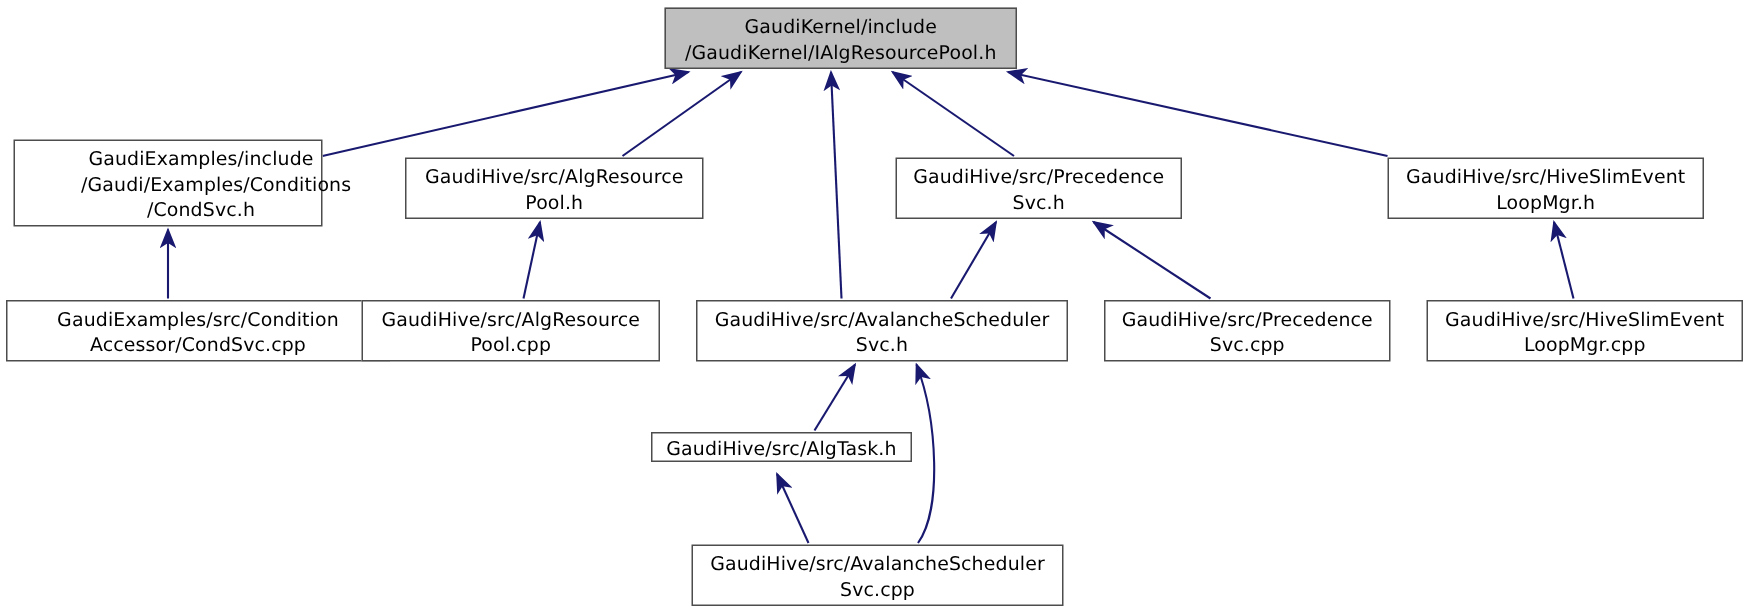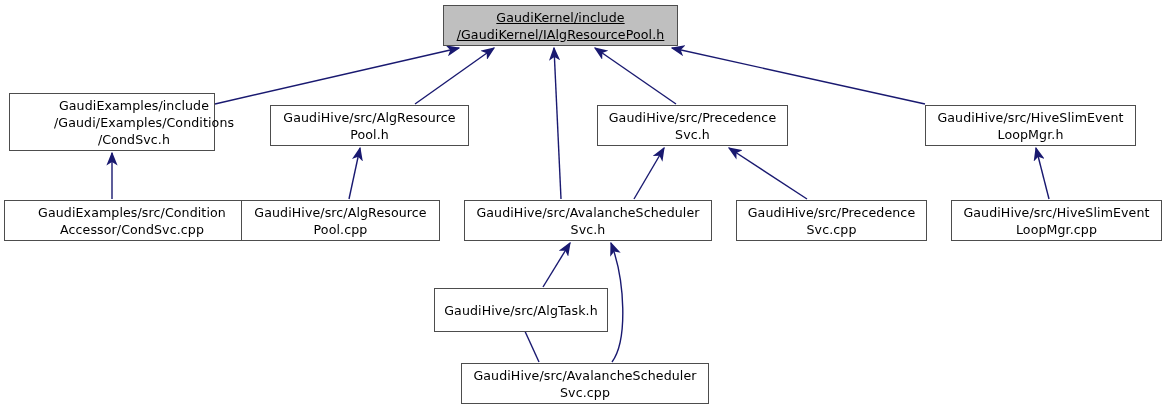--- a/index.html
+++ b/index.html
@@ -35,21 +35,20 @@
     display: flex;
     align-items: center;
     justify-content: center;
     white-space: pre;
     letter-spacing: 0.1px;
     z-index: 2;
   }
   .node.root {
     background: #bfbfbf;
     border-color: #4d4d4d;
-    text-decoration: underline;
   }
   .node-label {
     display: block;
     width: 100%;
     white-space: pre;
   }
 </style>
 </head>
 <body>
 
@@ -93,18 +92,18 @@
       <div class="node" style="left: 4px; top: 200px; width: 256px; height: 41px;"><span class="node-label">GaudiExamples/src/Condition
 Accessor/CondSvc.cpp</span></div>
       <div class="node" style="left: 241px; top: 200px; width: 199px; height: 41px;"><span class="node-label">GaudiHive/src/AlgResource
 Pool.cpp</span></div>
       <div class="node" style="left: 464px; top: 200px; width: 248px; height: 41px;"><span class="node-label">GaudiHive/src/AvalancheScheduler
 Svc.h</span></div>
       <div class="node" style="left: 736px; top: 200px; width: 191px; height: 41px;"><span class="node-label">GaudiHive/src/Precedence
 Svc.cpp</span></div>
       <div class="node" style="left: 951px; top: 200px; width: 211px; height: 41px;"><span class="node-label">GaudiHive/src/HiveSlimEvent
 LoopMgr.cpp</span></div>
-      <div class="node" style="left: 434px; top: 288px; width: 174px; height: 44px;"><span class="node-label">GaudiHive/src/AlgTask.h</span></div>
+      <div class="node" style="left: 434px; top: 288px; width: 174px; height: 20px;"><span class="node-label">GaudiHive/src/AlgTask.h</span></div>
       <div class="node" style="left: 461px; top: 363px; width: 248px; height: 41px;"><span class="node-label">GaudiHive/src/AvalancheScheduler
 Svc.cpp</span></div>
     </div>
 
 </div>
 
 </body></html>

